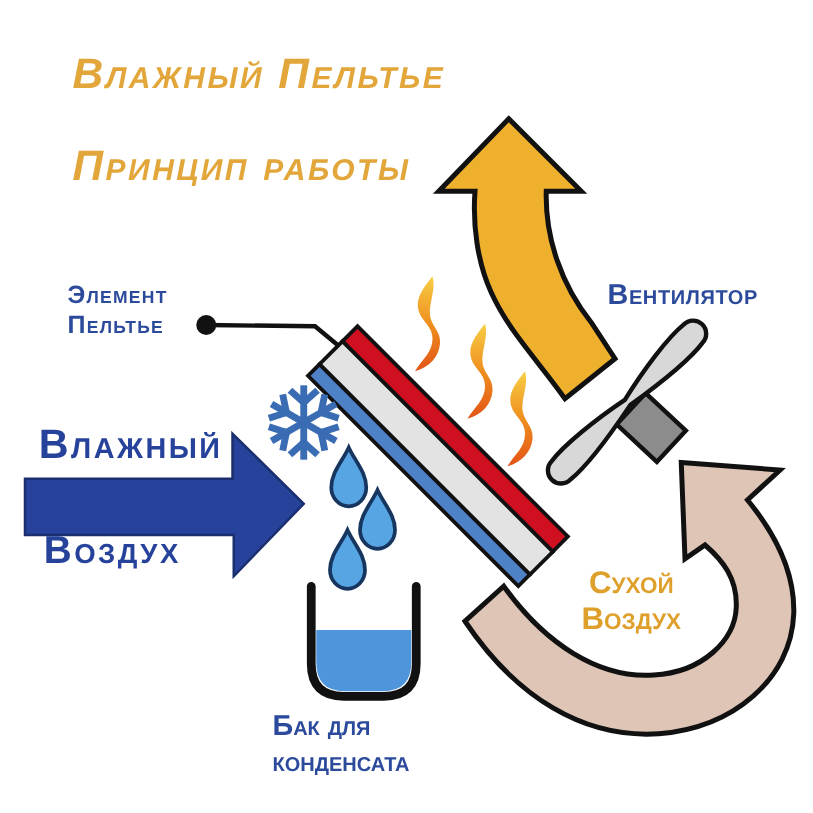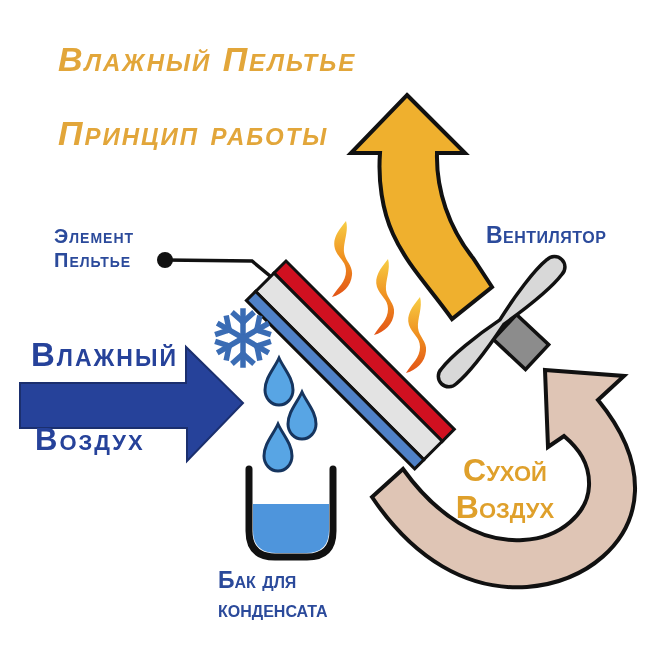--- a/index.html
+++ b/index.html
@@ -8,21 +8,21 @@
     font-family:"Liberation Sans","DejaVu Sans",sans-serif;
   }
   .stage svg{position:absolute;left:0;top:0;}
   .txt{position:absolute;white-space:nowrap;font-weight:bold;font-variant-caps:small-caps;}
   .title{font-style:italic;font-size:34px;letter-spacing:2px;color:#E2A63A;}
   .lbl-blue{color:#2B4A9B;}
   .el-label{left:54px;top:224px;font-size:20px;letter-spacing:1px;line-height:1.2;}
   .humid1{left:31px;top:336px;font-size:33px;letter-spacing:2px;color:#26429A;}
   .humid2{left:35px;top:422px;font-size:31px;letter-spacing:2px;color:#26429A;}
   .fan-label{left:486px;top:222px;font-size:23px;letter-spacing:.5px;}
-  .dry{left:425px;top:452px;width:160px;text-align:center;font-size:32px;line-height:1.17;color:#DFA02B;white-space:normal;}
+  .dry{left:425px;top:452px;width:160px;text-align:center;font-size:25px;line-height:1.17;color:#DFA02B;white-space:normal;}
   .tank-label{left:218px;top:566px;width:165px;font-size:23px;line-height:1.28;white-space:normal;}
 </style>
 </head>
 <body>
 
 <div class="stage">
 
   <svg width="650" height="650" viewBox="0 0 650 650">
     <defs>
       <linearGradient id="flameGrad" x1="0" y1="0" x2="0" y2="1">

